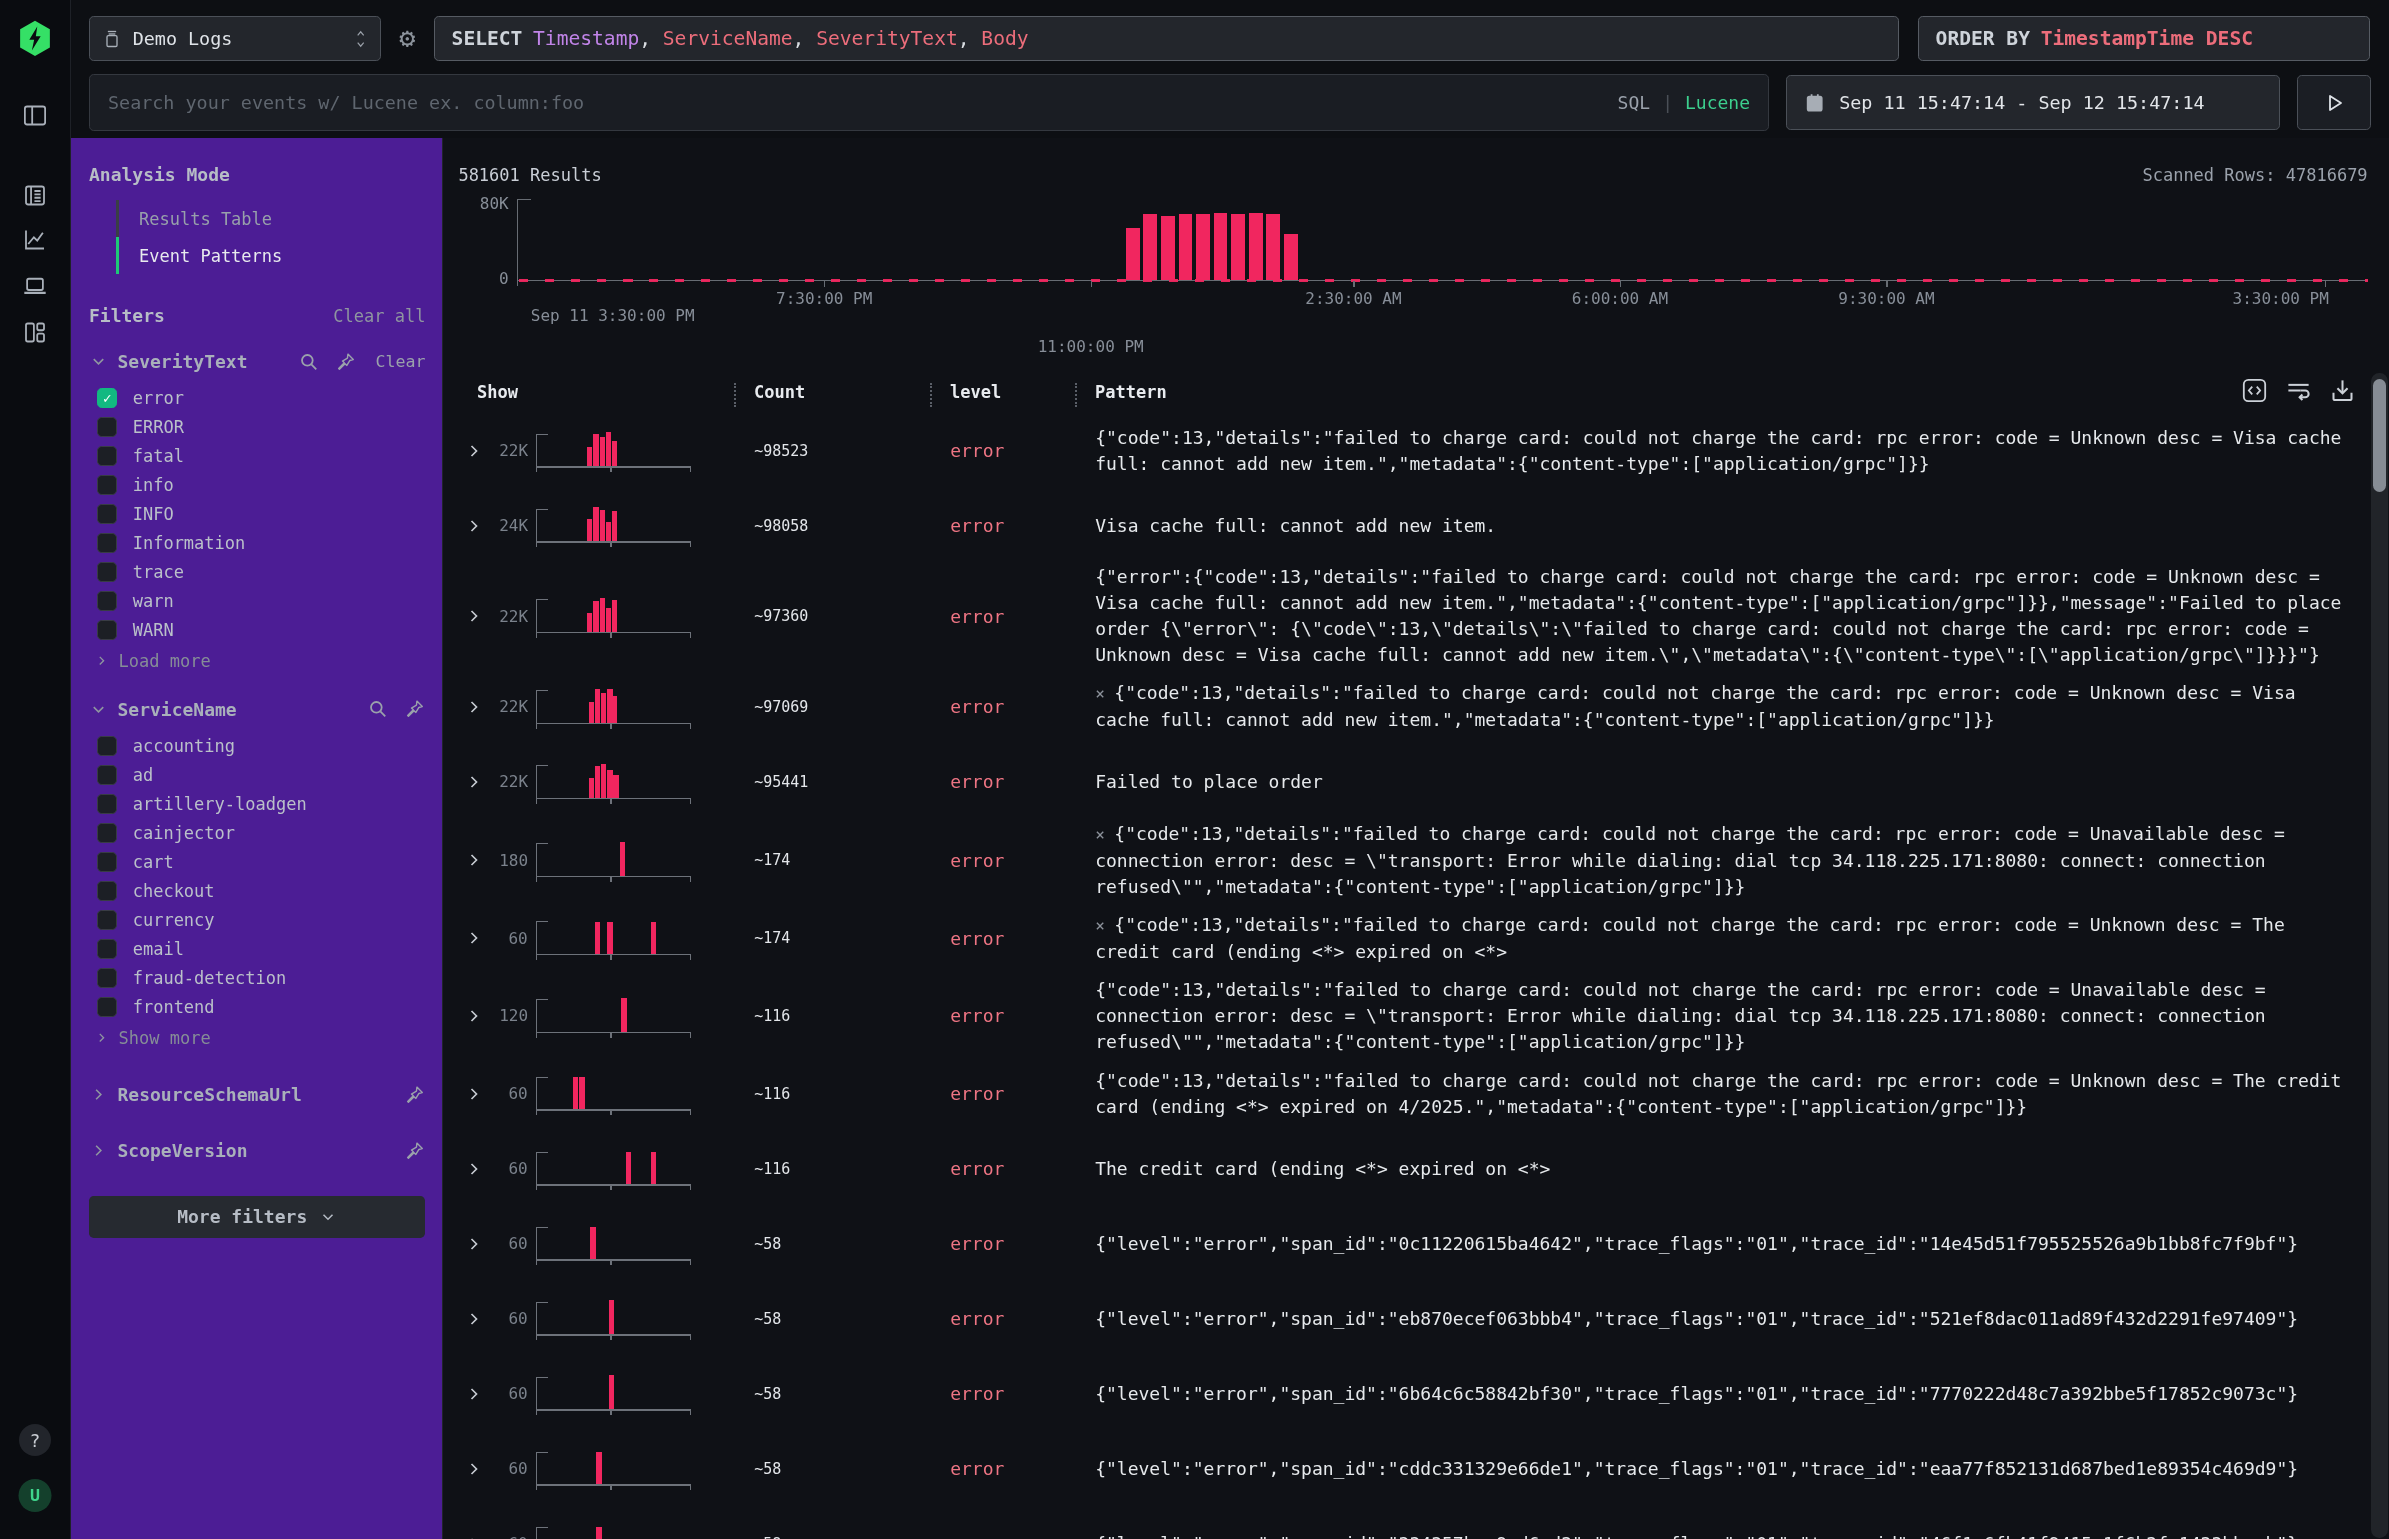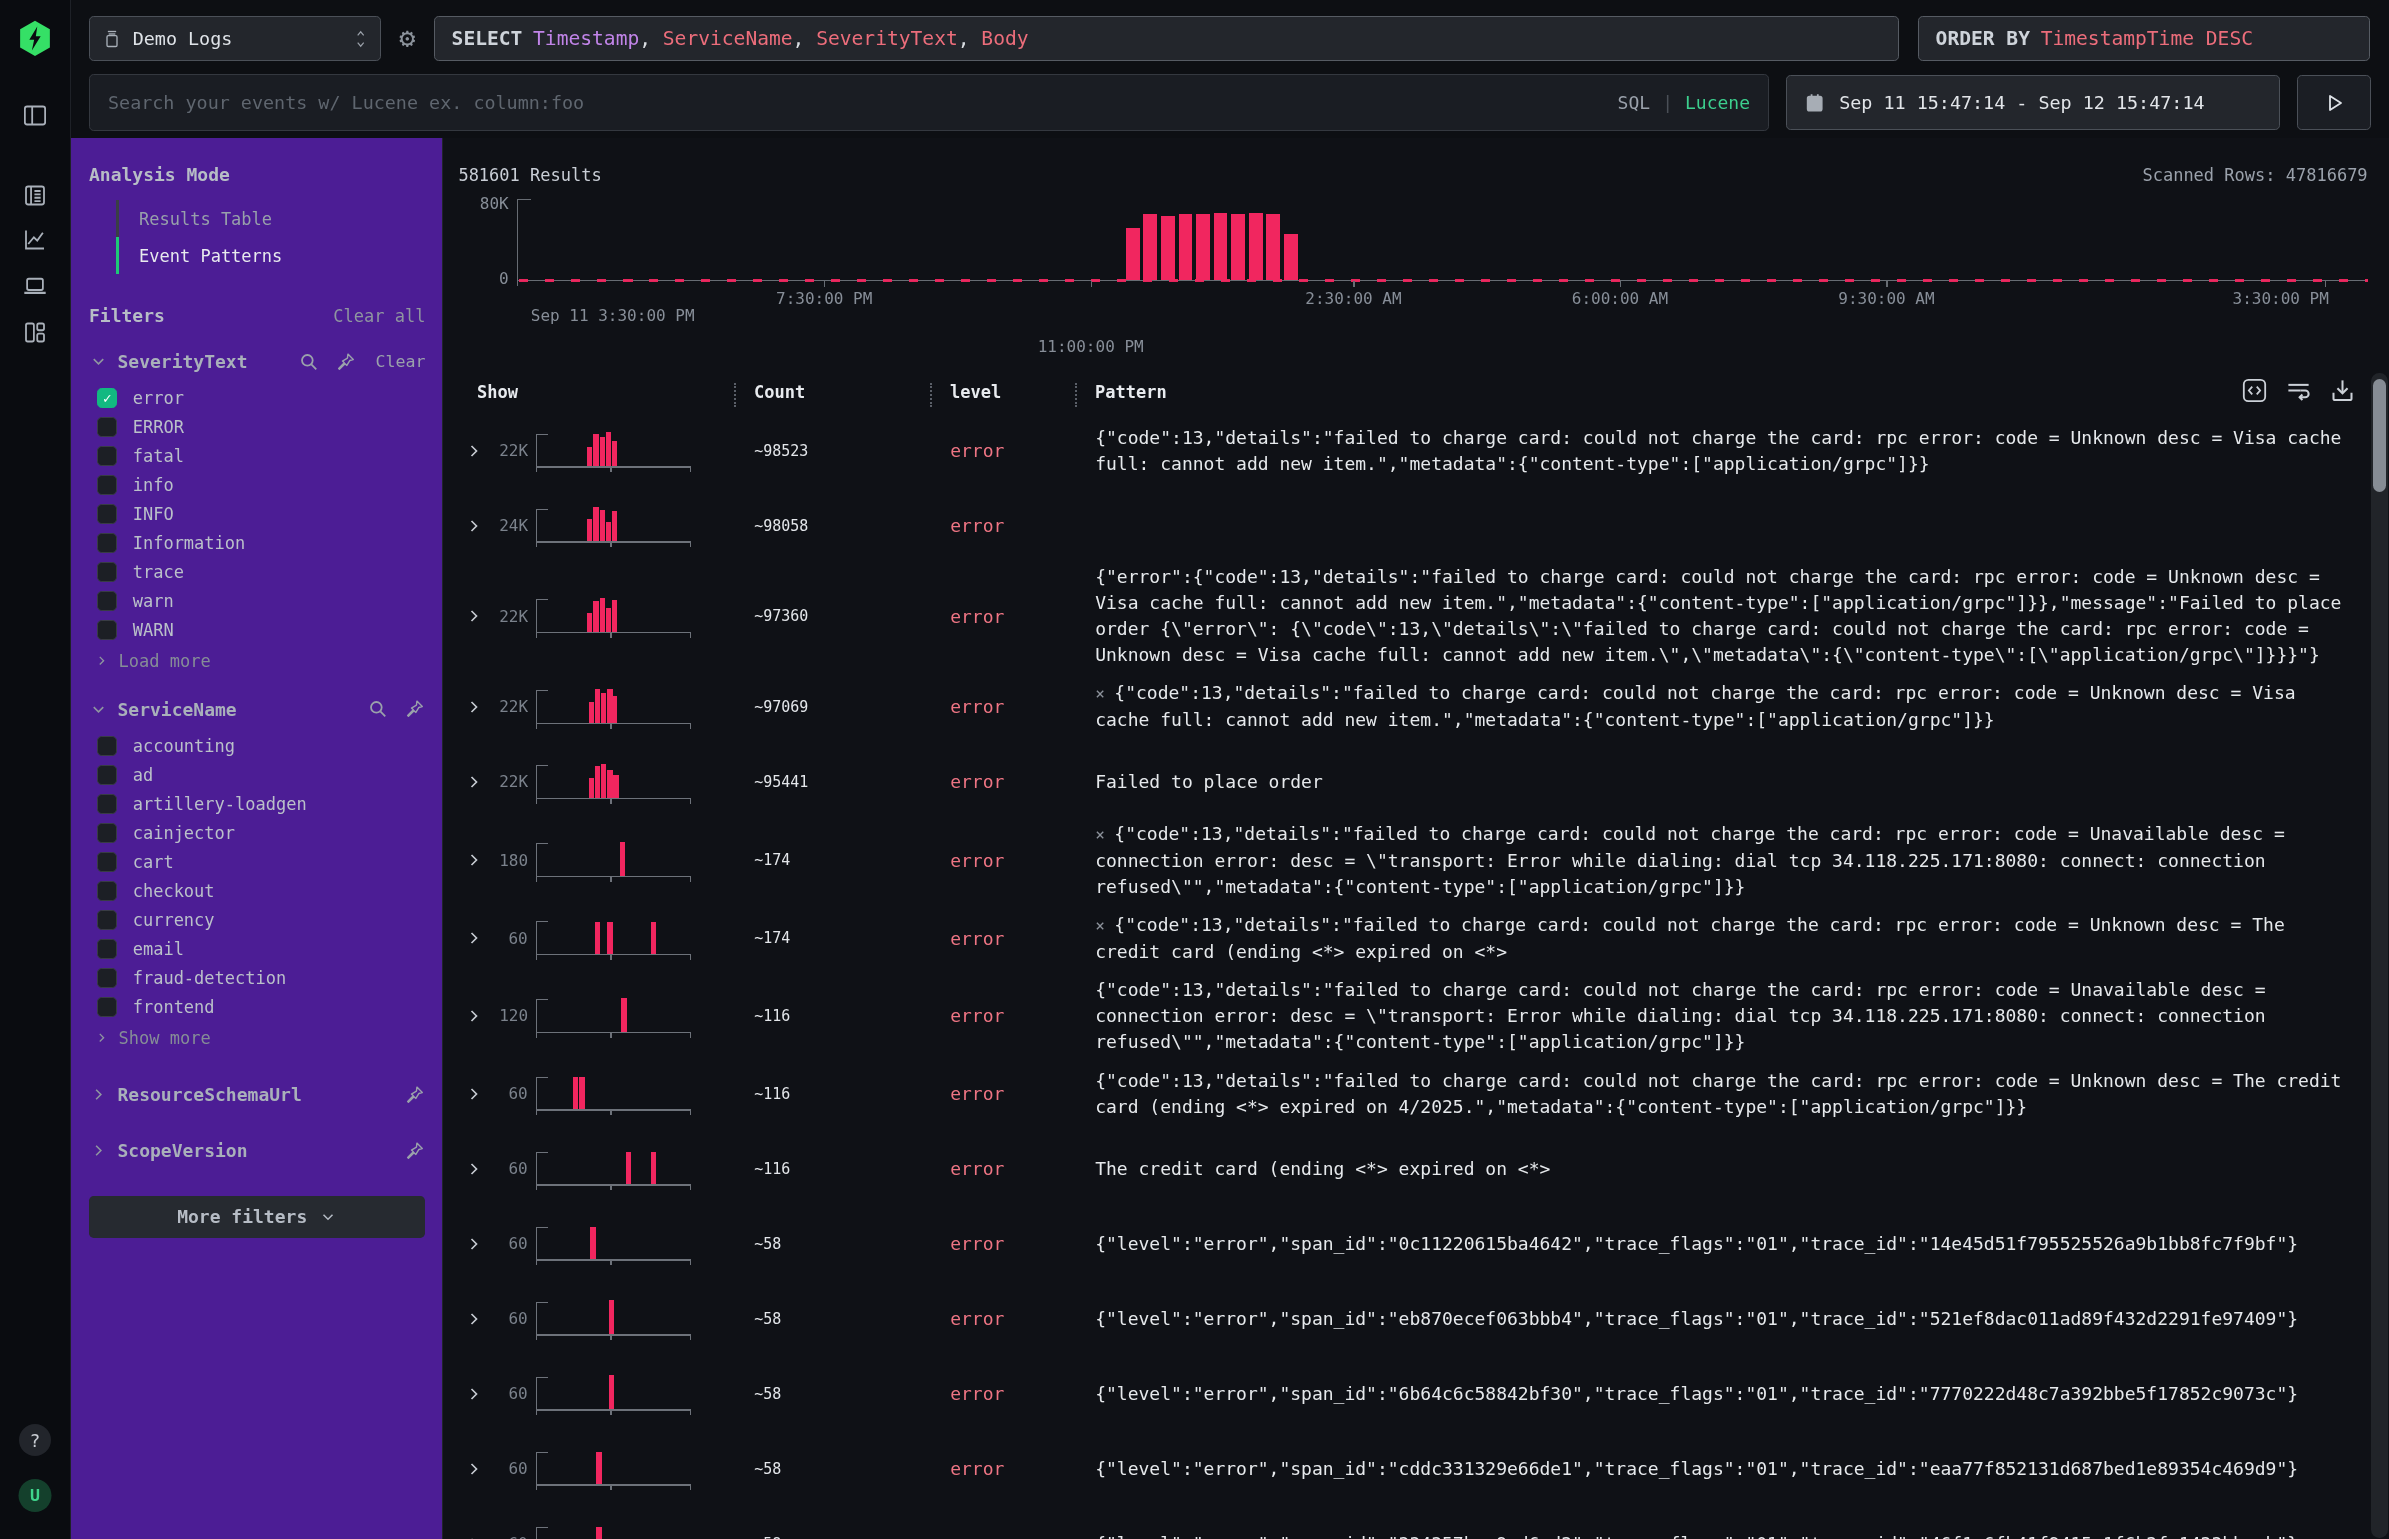--- a/index.html
+++ b/index.html
@@ -18,21 +18,21 @@
 
   
   #topbar { position:absolute; left:71px; right:0; top:0; height:138px; background:#0d0f13; z-index:5; }
   .box { position:absolute; background:#23262c; border:1.2px solid #4b5058; border-radius:4.7px; display:flex; align-items:center; }
   #source-select { left:18px; top:16px; width:292px; height:45px; padding:0 12px; gap:10.7px; }
   #source-select .lbl { font-size:18.4px; color:#dfe3e8; flex:1; }
   #gear-btn { position:absolute; left:322px; top:24px; width:28.5px; height:28.5px; color:#8b929b; font-size:27px; line-height:28.5px; text-align:center; }
   #query-box { left:363px; top:16px; width:1465px; height:45px; padding:0 16.6px; border-color:#565b63; font-size:19.6px; white-space:pre; }
   #query-box .kw, #order-box .kw { font-weight:bold; color:#ced3da; margin-right:10.7px; }
   #order-box { left:1847px; top:16px; width:452px; height:45px; padding:0 16.6px; border-color:#565b63; font-size:19.6px; }
-  #order-box .val { color:#ec6d7b; }
+  #order-box .val { color:#ec6d7b;font-weight:bold; }
   #search-box { left:18px; top:74px; width:1680px; height:57px; background:#1a1d23; border:1.2px solid #34383f; border-radius:4.7px; display:flex; align-items:center; padding:0 18px; position:absolute; }
   #search-input { flex:1; background:transparent; border:none; outline:none; font-family:"DejaVu Sans Mono", monospace; font-size:18.4px; color:#d5d9df; }
   #search-input::placeholder { color:#5f666f; }
   .mode { font-size:18px; }
   #mode-sql { color:#9aa1ab; }
   #mode-divider { color:#4a4f57; margin:0 12px; font-size:18px; }
   #mode-lucene { color:#3ccf8e; }
   #date-box { left:1715px; top:75px; width:494px; height:55px; padding:0 16.6px; gap:14.2px; font-size:18.4px; color:#e2e5e9; }
   #play-btn { left:2226px; top:75px; width:74px; height:55px; justify-content:center; background:#1b1e24; }
   #play-btn .ic { width:24px; height:24px; color:#dfe3e8; }
@@ -530,20 +530,21 @@
               <div class="sp-tick" style="right: 0px;"></div>
               <div class="sp-bar" style="left: 33%; height: 66%;"></div>
               <div class="sp-bar" style="left: 37%; height: 100%;"></div>
               <div class="sp-bar" style="left: 41%; height: 92%;"></div>
               <div class="sp-bar" style="left: 45%; height: 58%;"></div>
               <div class="sp-bar" style="left: 49%; height: 88%;"></div>
             </div>
           </div>
           <span class="count">~98058</span>
           <span class="level">error</span>
+          <div class="pattern">Visa cache full: cannot add new item.</div>
         </div>
         <div class="prow">
           <span class="ic row-chev">
             <svg viewBox="0 0 24 24" fill="none" stroke="currentColor" stroke-width="2">
               <polyline points="9,6 15,12 9,18"></polyline>
             </svg>
           </span>
           <div class="trend">
             <span class="spark-ylab">22K</span>
             <div class="spark">

